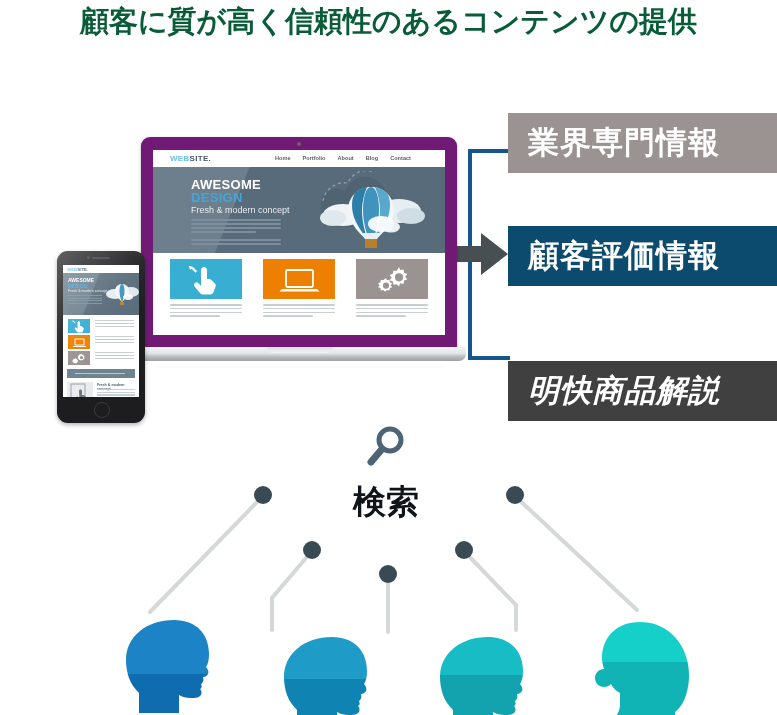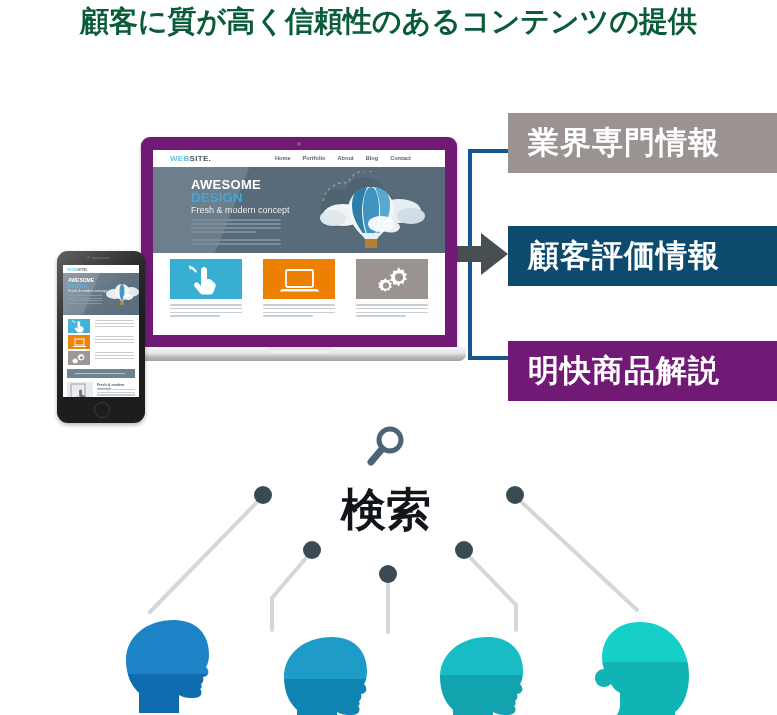--- a/index.html
+++ b/index.html
@@ -14,21 +14,21 @@
   .subtitle{position:absolute;left:100px;top:90px;width:340px;text-align:center;
             font-size:26px;font-weight:bold;color:#000000;white-space:nowrap;}
 
   
   .rbox{position:absolute;left:508px;width:269px;height:60px;
         display:flex;align-items:center;}
   .rbox span{color:#ffffff;font-size:31px;font-weight:bold;padding-left:20px;
              white-space:nowrap;letter-spacing:1px;}
   #rbox0{top:113px;background:#9a9391;}
   #rbox1{top:226px;background:#0c4a6e;}
-  #rbox2{top:341px;background:#701a75;}
+  #rbox2{top:361px;background:#404040;font-style:italic;}
 
   
   .brk-v{position:absolute;left:468px;top:149px;width:4px;height:211px;background:#17558f;}
   .brk-t{position:absolute;left:468px;top:149px;width:42px;height:4px;background:#17558f;}
   .brk-b{position:absolute;left:468px;top:356px;width:42px;height:4px;background:#17558f;}
   .brk-l{position:absolute;left:440px;top:252px;width:32px;height:4px;background:#17558f;}
 
   
   .arrow-wrap{position:absolute;left:449px;top:233px;width:60px;height:42px;}
 
@@ -107,21 +107,21 @@
   .pband em{position:absolute;left:8px;top:3.5px;width:50px;height:1.5px;background:#b9c6ce;}
   .pbot{position:absolute;left:4px;top:117px;width:68px;height:24px;}
   .pbot .im{position:absolute;left:0;top:0;width:26px;height:24px;background:#e9ebec;}
   .pbot .tt{position:absolute;left:30px;top:1px;font-size:3.6px;color:#4a5964;font-weight:bold;}
   .pbot .tx{position:absolute;left:30px;top:7px;width:38px;}
   .pbot .tx em{display:block;height:1.2px;background:#c9ced2;margin-bottom:1.5px;}
 
   
   .searchicon{position:absolute;left:362px;top:424px;width:48px;height:48px;}
   .searchlabel{position:absolute;left:281px;top:480px;width:210px;text-align:center;
-        font-size:45px;font-weight:bold;color:#111418;}
+        font-size:33px;font-weight:bold;color:#111418;}
 
   
   .netsvg{position:absolute;left:0;top:470px;width:777px;height:245px;}
 </style>
 </head>
 <body>
 
 <div class="stage">
 
   <div class="title">顧客に質が高く信頼性のあるコンテンツの提供</div>

